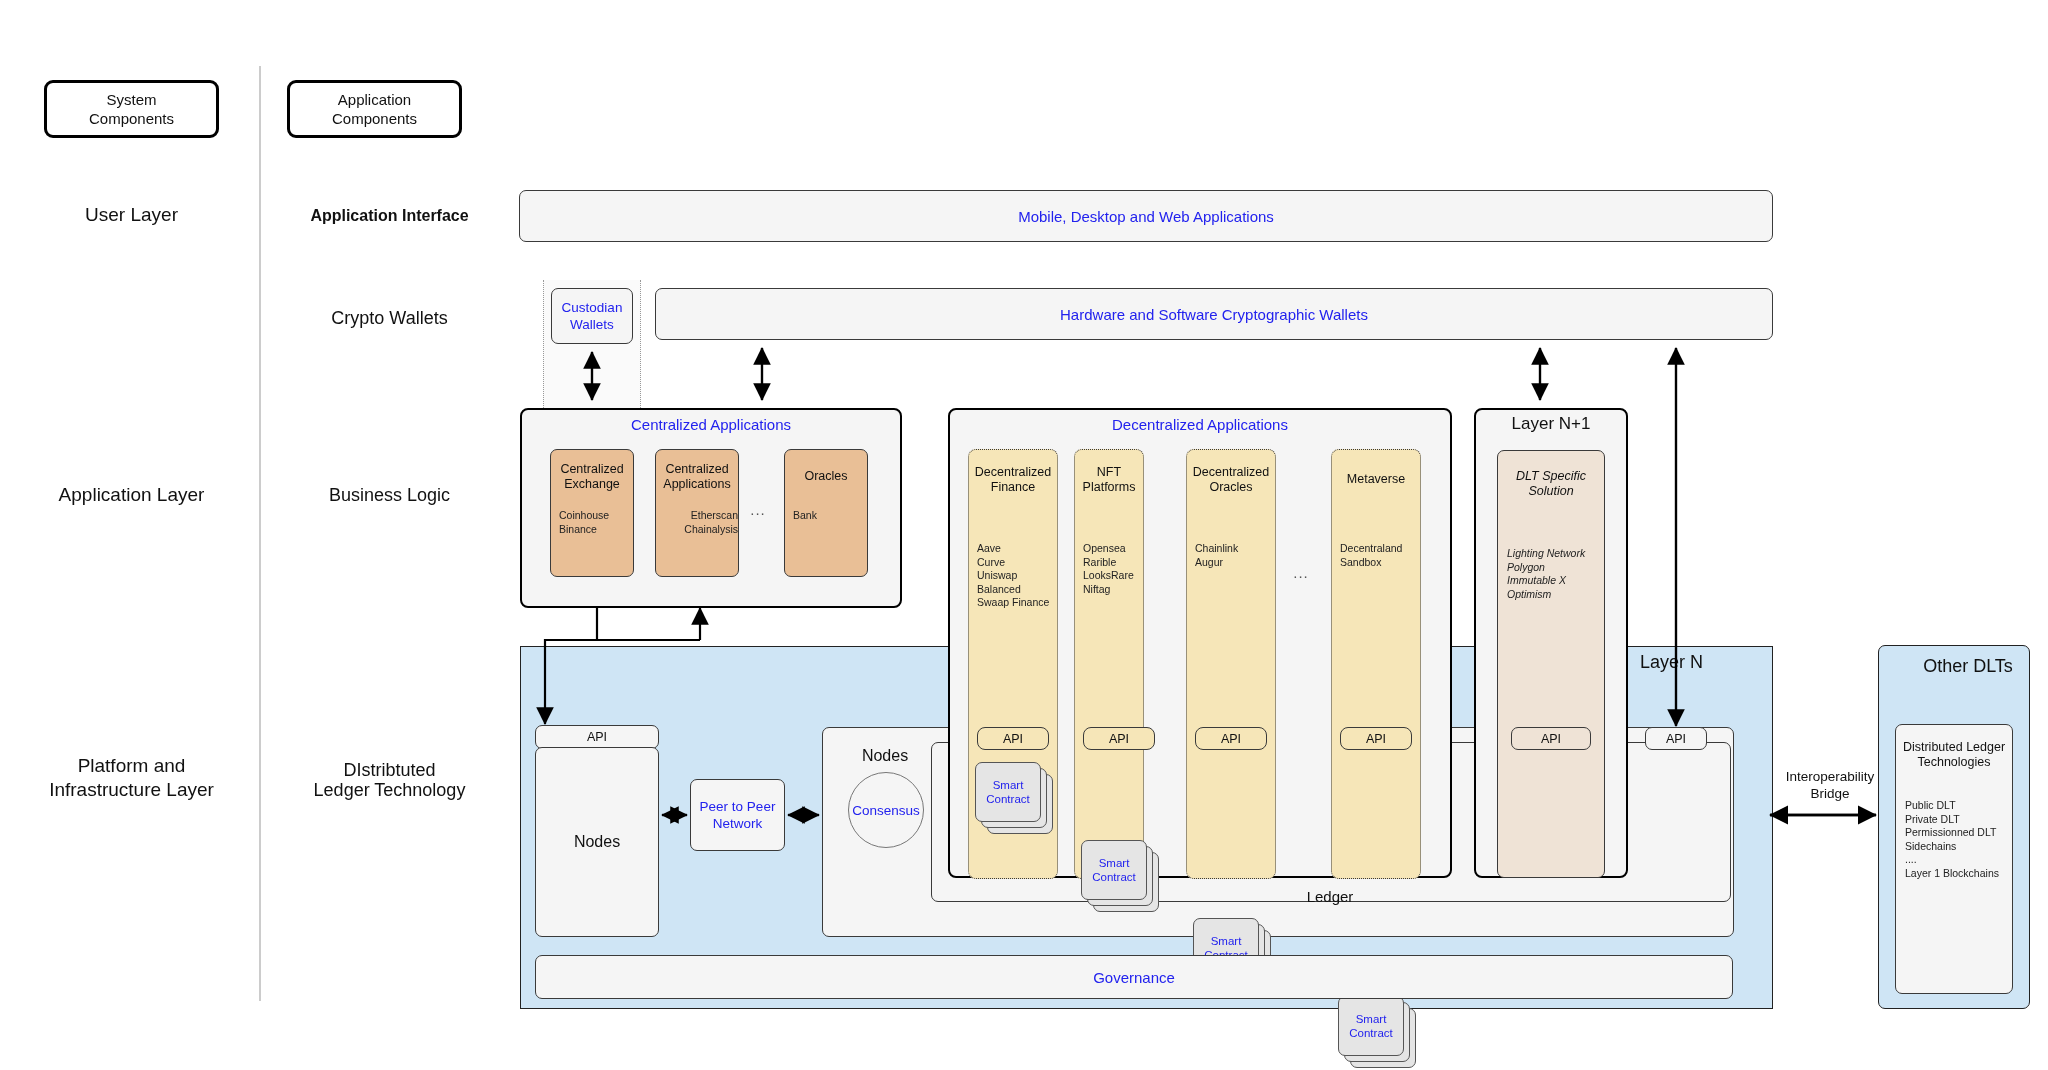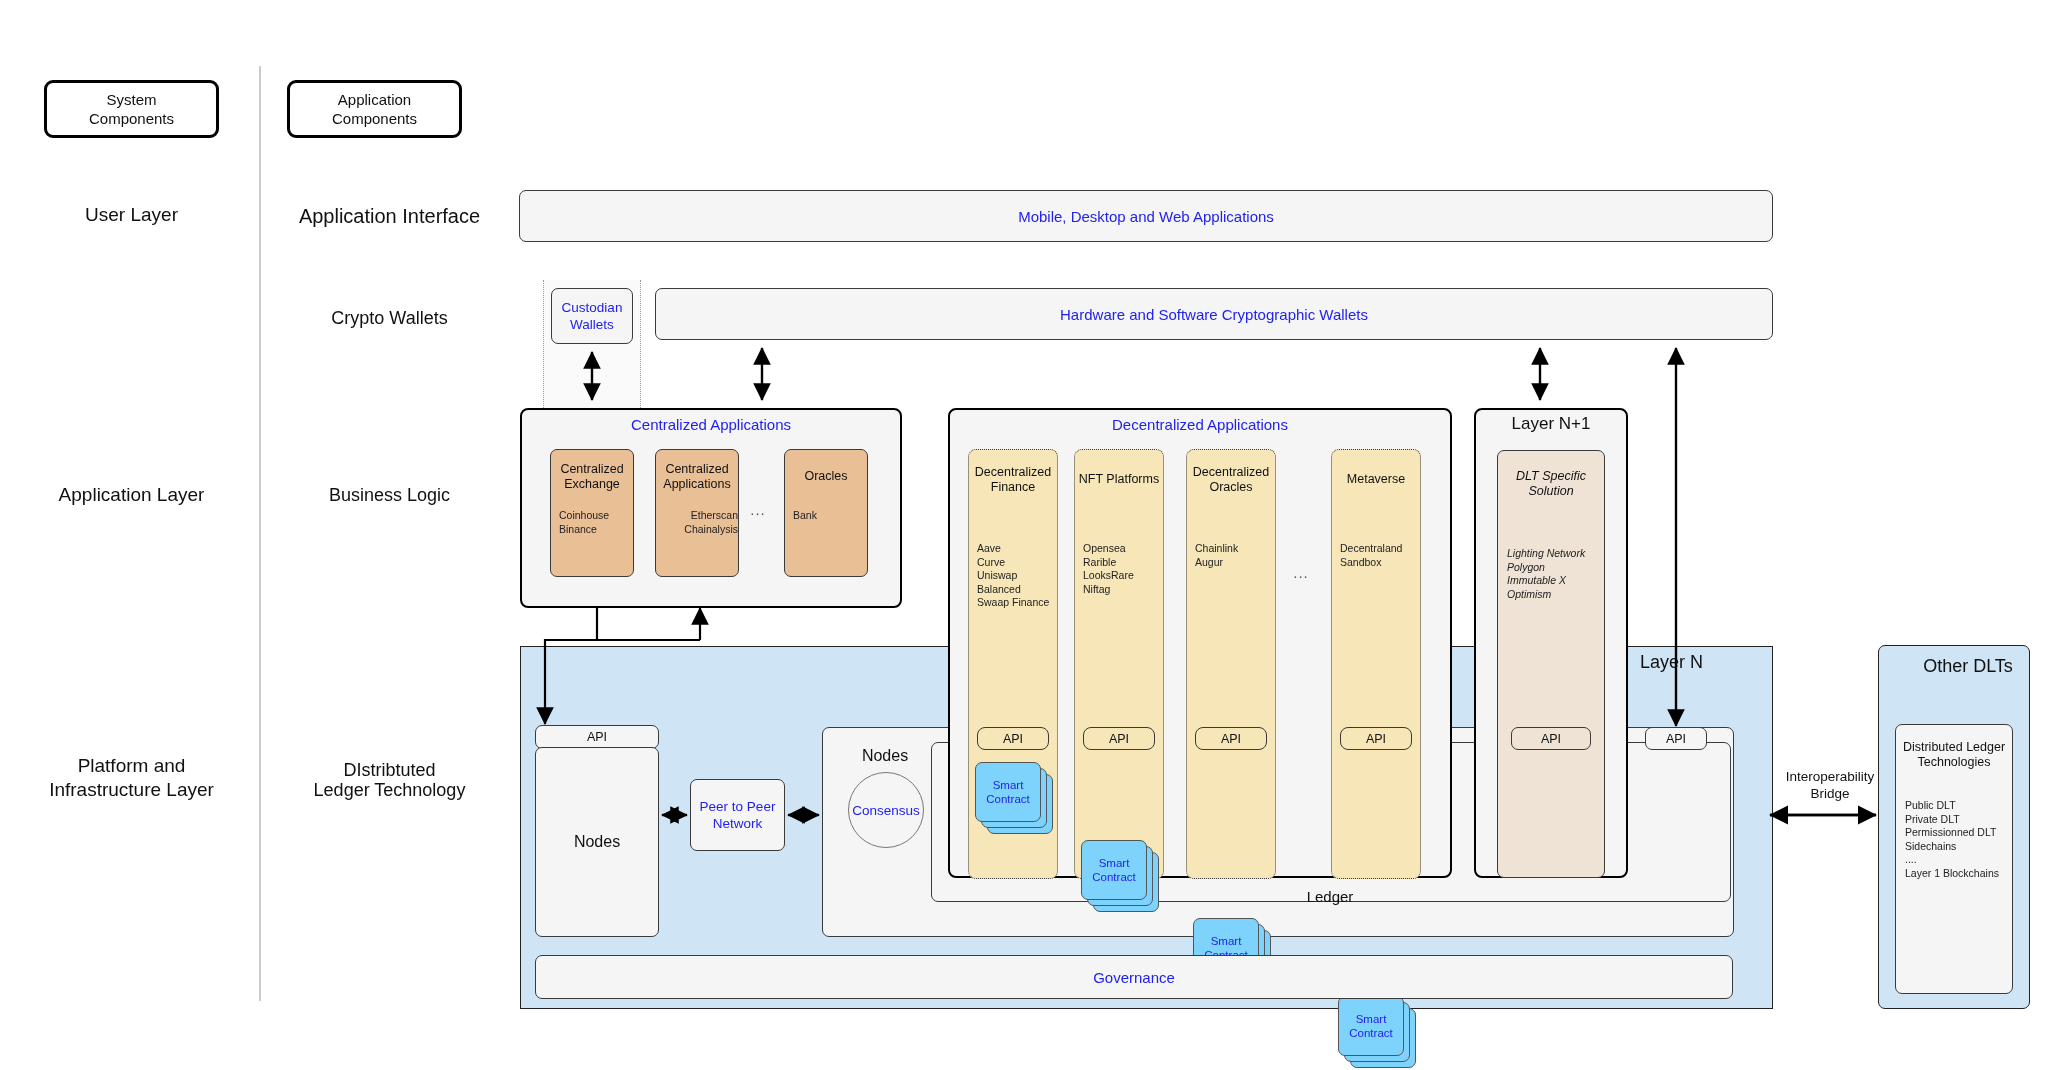--- a/index.html
+++ b/index.html
@@ -24,21 +24,21 @@
   .lbl-lg{font-size:19px;line-height:24px;color:#111;}
   .lbl-md{font-size:16px;line-height:20px;color:#111;}
   .list{font-size:10.5px;line-height:13.5px;color:#222;text-align:left;}
   .api{font-size:12.5px;color:#111;}
   .dots{font-size:15px;color:#555;letter-spacing:1px;}
 
   .divider{background:#cccccc;width:1.5px;}
   .vband{background:#fafafa;border-left:1.3px dotted #999;border-right:1.3px dotted #999;}
 
   .sc-wrap{position:relative;}
-  .sc{position:absolute;background:#7dd3fc;border:1.3px solid #555;border-radius:7px;}
+  .sc{position:absolute;background:#e5e5e5;border:1.3px solid #555;border-radius:7px;}
 
   svg.arrows{position:absolute;left:0;top:0;width:2048px;height:1070px;pointer-events:none;}
 </style>
 </head>
 <body>
 
 <div id="stage">
 
   <div class="abs divider" style="left:259px;top:66px;height:935px;"></div>
 
@@ -56,21 +56,21 @@
   </div>
   <div class="abs ctr" style="left:24px;top:480px;width:215px;height:30px;">
     <span class="lbl-lg" style="white-space:pre-line;">Application Layer</span>
   </div>
   <div class="abs ctr" style="left:14px;top:750px;width:235px;height:56px;">
     <span class="lbl-lg" style="white-space:pre-line;">Platform and
 Infrastructure Layer</span>
   </div>
 
   <div class="abs ctr" style="left:272px;top:203px;width:235px;height:26px;">
-    <span class="lbl-md" style="font-size:20px;">Application Interface</span>
+    <span class="lbl-md" style="font-size:16px;font-weight:bold;">Application Interface</span>
   </div>
   <div class="abs ctr" style="left:272px;top:305px;width:235px;height:26px;">
     <span class="lbl-md" style="font-size:18px;">Crypto Wallets</span>
   </div>
   <div class="abs ctr" style="left:272px;top:482px;width:235px;height:26px;">
     <span class="lbl-md" style="font-size:18px;">Business Logic</span>
   </div>
   <div class="abs panel ctr" style="left:519px;top:190px;width:1254px;height:52px;">
     <span class="ttl-blue">Mobile, Desktop and Web Applications</span>
   </div>
@@ -177,21 +177,21 @@
   </div>
   <div class="abs sc-wrap" style="left:975px;top:762px;width:82px;height:78px;">
     <div class="sc" style="left:12px;top:12px;width:64px;height:58px;"></div>
     <div class="sc" style="left:6px;top:6px;width:64px;height:58px;"></div>
     <div class="sc ctr" style="left:0px;top:0px;width:64px;height:58px;display:flex;align-items:center;justify-content:center;">
       <span class="ttl-blue" style="font-size:11.5px;line-height:14px;white-space:pre-line;">Smart
 Contract</span>
     </div>
   </div>
 
-  <div class="abs creambox" style="left:1074px;top:449px;width:90px;height:430px;">
+  <div class="abs creambox" style="left:1074px;top:449px;width:70px;height:430px;">
     <div class="ctr" style="height:44px;padding-top:8px;">
       <span class="ttl" style="font-size:12.5px;line-height:15.5px;white-space:pre-line;">NFT Platforms</span>
     </div>
     <div class="list" style="padding:40px 0 0 8px;white-space:pre-line;">Opensea
 Rarible
 LooksRare
 Niftag</div>
   </div>
   <div class="abs creambox ctr" style="left:1083px;top:727px;width:72px;height:23px;border-style:solid;border-color:#3a3a3a;">
     <span class="api">API</span>

